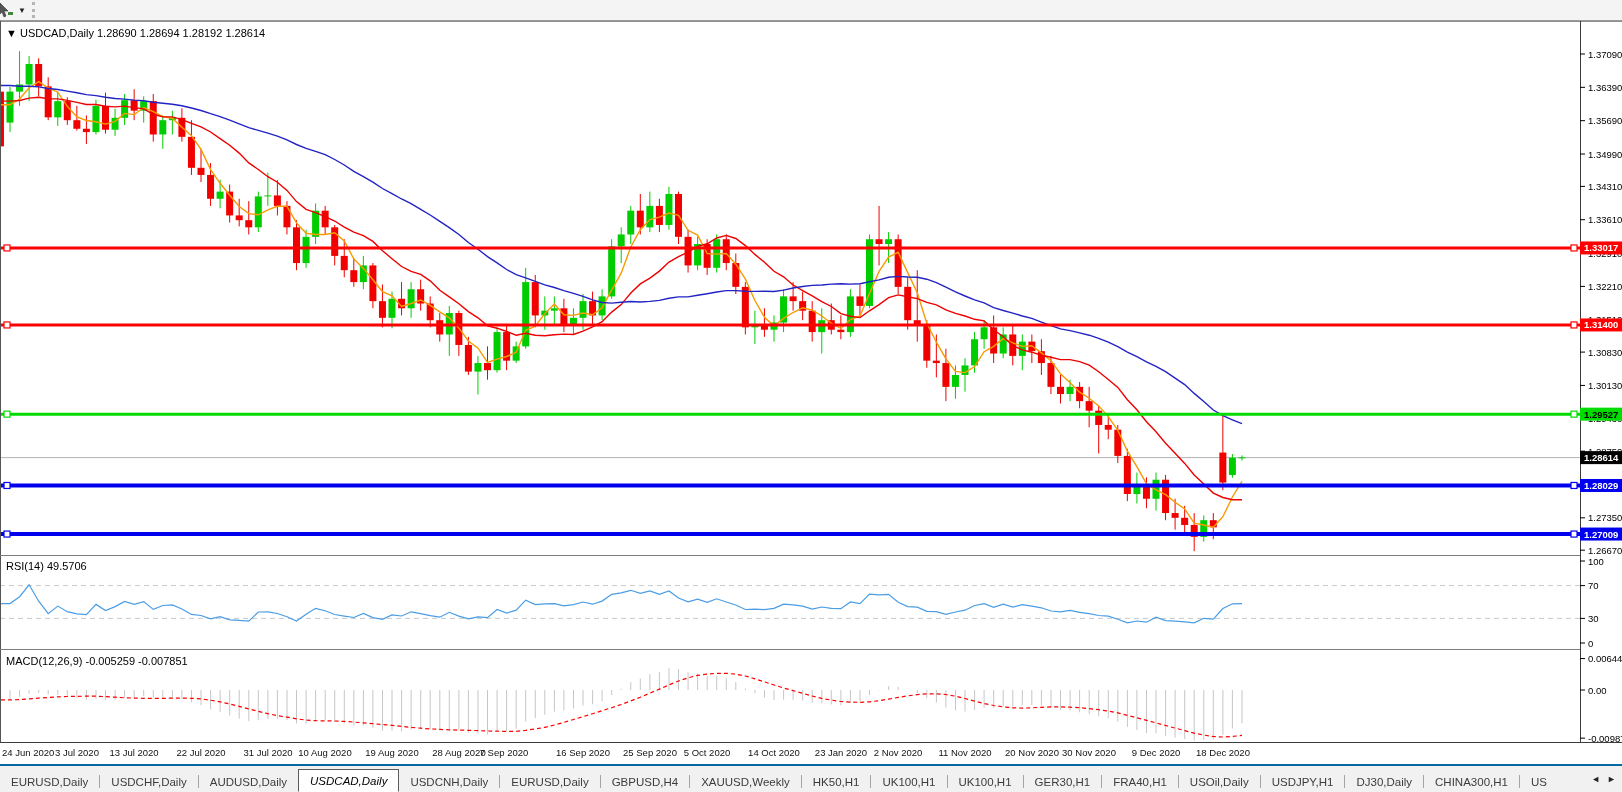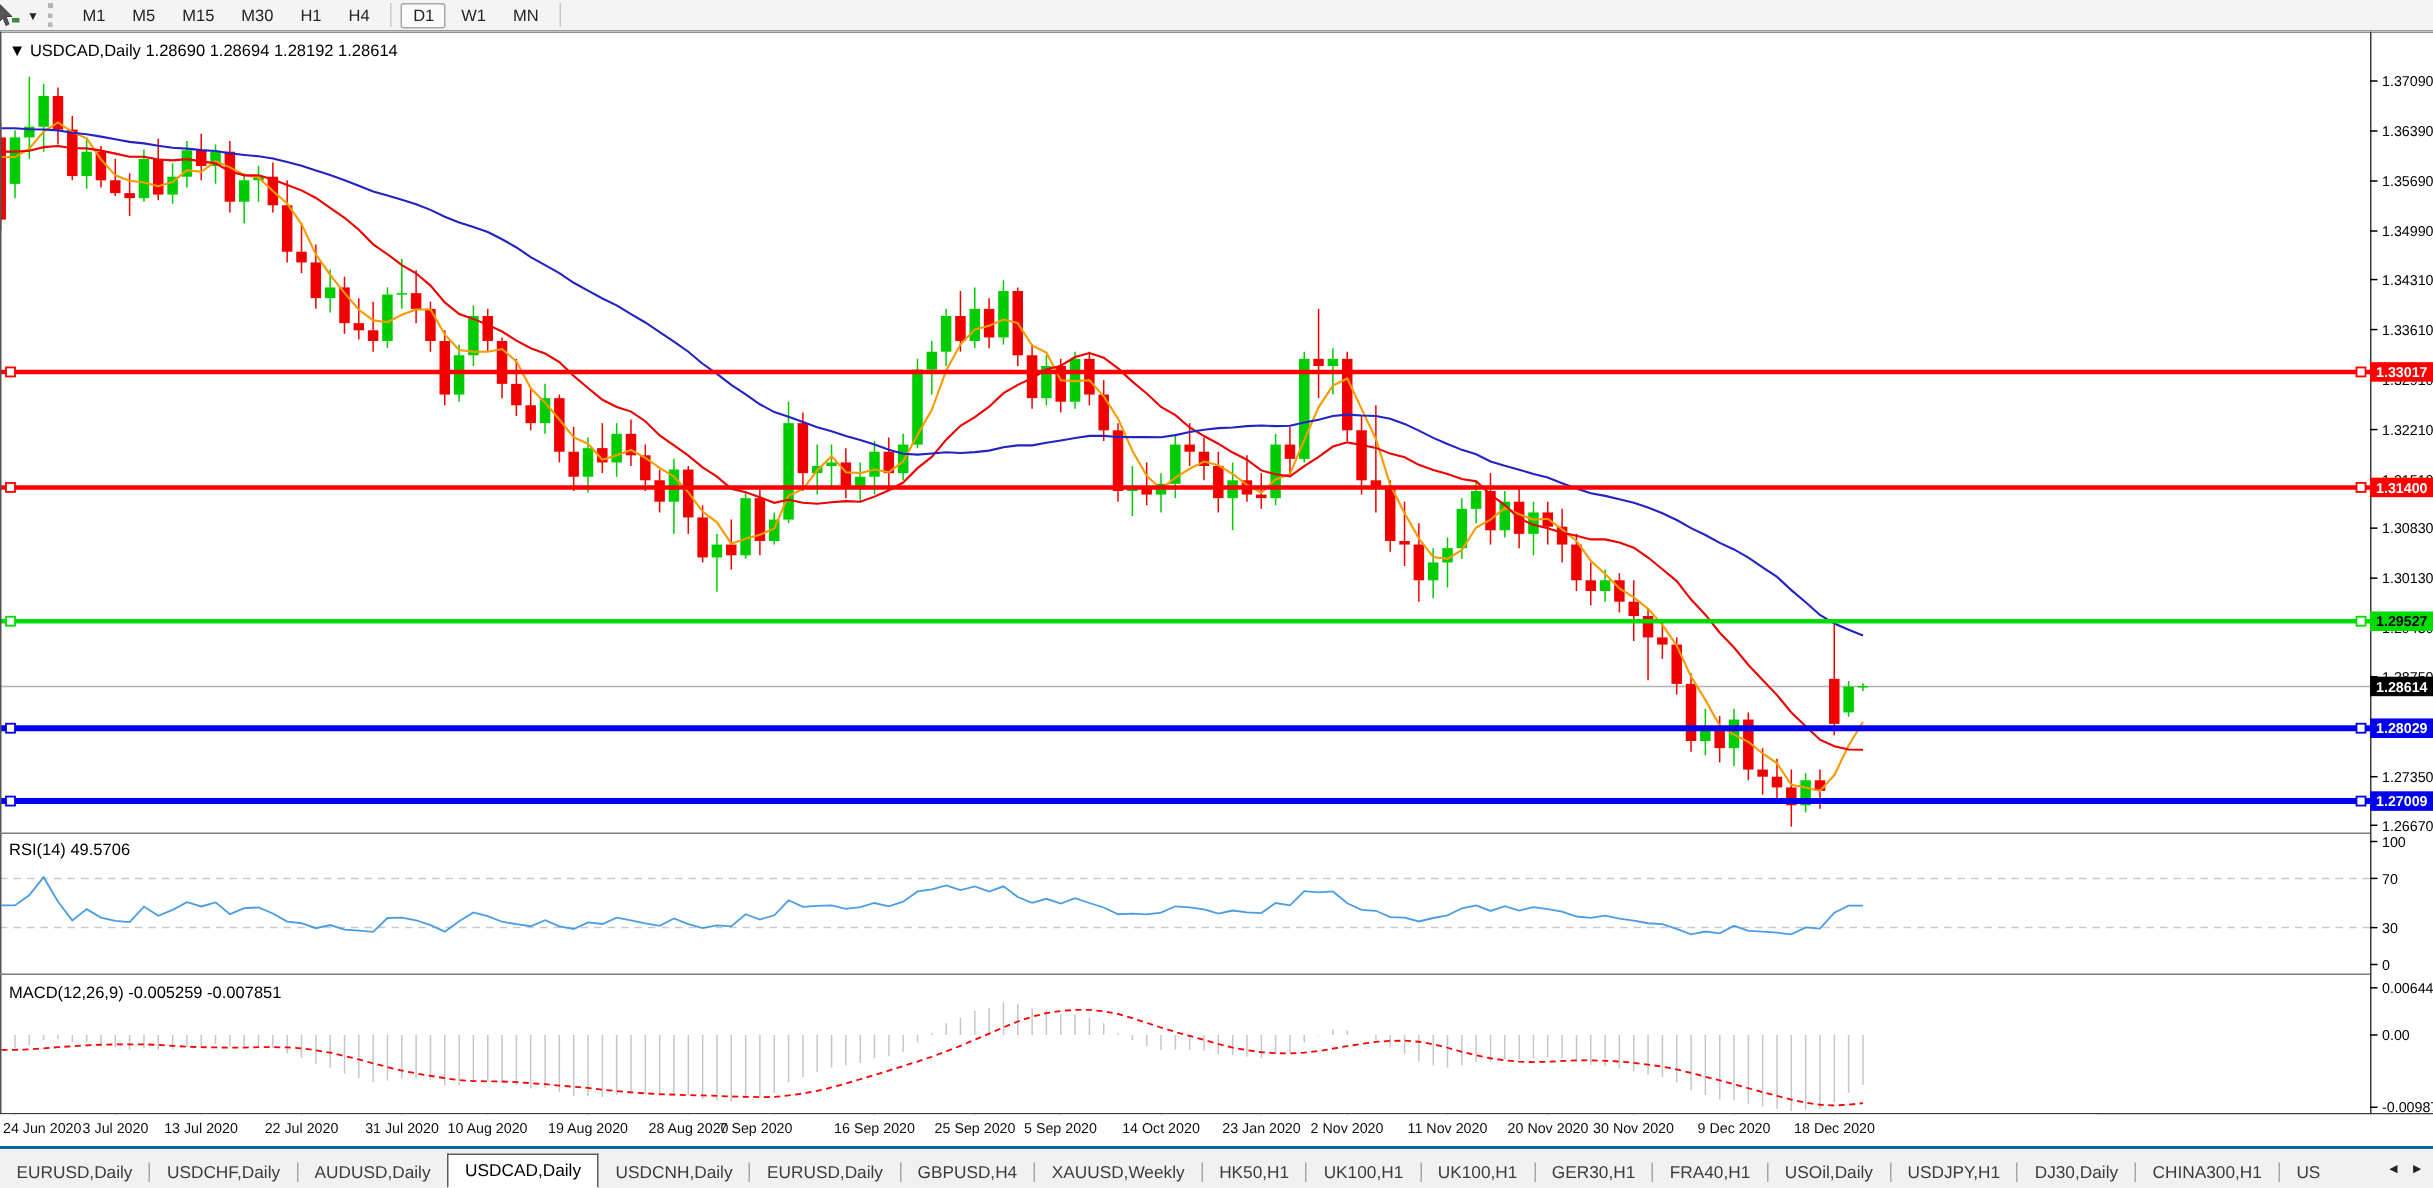--- a/index.html
+++ b/index.html
@@ -21,53 +21,40 @@
   
   #dates{position:absolute;left:0;top:743px;width:1398px;height:21px;background:#fff;}
   .dlab{position:absolute;top:4px;font-size:9.5px;color:#111;white-space:nowrap;transform:translateX(-50%);}
   .dlab.first{transform:none;}
   
   #tabs{position:absolute;left:0;top:764px;width:1622px;height:28px;background:#f1f1f1;
         border-top:2px solid #0369a1;display:flex;align-items:flex-end;box-sizing:border-box;overflow:hidden;}
   .tab{height:20px;line-height:20px;padding:0 11px;font-size:11.5px;color:#3c3c3c;white-space:nowrap;
        cursor:default;}
   .tab.active{background:#fff;border:1px solid #5c5c5c;border-bottom:1px solid #fff;color:#000;
-       height:23px;line-height:22px;margin-bottom:0;box-sizing:border-box;}
+       height:23px;line-height:22px;margin-bottom:0;box-sizing:border-box;font-style:italic;}
   .tabsep{width:1px;height:13px;background:#a5a5a5;margin-bottom:4px;flex:none;}
   .tab.clipped{max-width:20px;overflow:hidden;padding-right:0;}
   .scrolls{margin-left:auto;display:flex;align-items:center;height:100%;padding:0 6px;gap:7px;}
   .scr{font-size:9px;color:#222;cursor:default;}
 </style>
 </head>
 <body>
 
 <div id="app">
 
   <div id="toolbar">
     <span class="tool-cursor">
       <svg width="20" height="16" viewBox="0 0 20 16" xmlns="http://www.w3.org/2000/svg">
         <polygon points="2,1 10,9 6,9 8,14 6,15 4,10 1,13" fill="#555" stroke="#333" stroke-width="0.6"></polygon>
         <rect x="10" y="10" width="5" height="3" fill="#3c8a3c"></rect>
       </svg>
     </span>
     <span class="tool-caret">▼</span>
     <span class="gripper"></span>
-    <span id="tf-buttons" style="display:flex;align-items:center;">
-        <button class="tfbtn">M1</button>
-        <button class="tfbtn">M5</button>
-        <button class="tfbtn">M15</button>
-        <button class="tfbtn">M30</button>
-        <button class="tfbtn">H1</button>
-        <button class="tfbtn">H4</button>
-        <span class="vsep"></span>
-        <button class="tfbtn active">D1</button>
-        <button class="tfbtn">W1</button>
-        <button class="tfbtn">MN</button>
-        <span class="vsep"></span>
-      </span>
   </div>
 
   <svg id="chartsvg" xmlns="http://www.w3.org/2000/svg" width="1622" height="722" viewBox="0 21 1622 722">
       <rect x="0" y="21" width="1622" height="722" fill="#ffffff"></rect>
       <line x1="0" y1="457.61904761904736" x2="1580" y2="457.61904761904736" stroke="#b2b2b2" stroke-width="1"></line>
       <g>
         <line x1="0.4499999999999993" y1="82.09523809523817" x2="0.4499999999999993" y2="153.52380952380912" stroke="#f10000" stroke-width="1"></line>
         <rect x="-3.0500000000000007" y="91.6190476190477" width="7" height="54.76190476190507" fill="#f10000"></rect>
         <line x1="10" y1="86.8571428571424" x2="10" y2="132.09523809523796" stroke="#00cd00" stroke-width="1"></line>
         <rect x="6.5" y="91.6190476190477" width="7" height="30.952380952380707" fill="#00cd00"></rect>
@@ -608,21 +595,21 @@
       <span class="dlab" style="left:77px">3 Jul 2020</span>
       <span class="dlab" style="left:134px">13 Jul 2020</span>
       <span class="dlab" style="left:201px">22 Jul 2020</span>
       <span class="dlab" style="left:268px">31 Jul 2020</span>
       <span class="dlab" style="left:325px">10 Aug 2020</span>
       <span class="dlab" style="left:392px">19 Aug 2020</span>
       <span class="dlab" style="left:459px">28 Aug 2020</span>
       <span class="dlab" style="left:504px">7 Sep 2020</span>
       <span class="dlab" style="left:583px">16 Sep 2020</span>
       <span class="dlab" style="left:650px">25 Sep 2020</span>
-      <span class="dlab" style="left:707px">5 Sep 2020</span>
+      <span class="dlab" style="left:707px">5 Oct 2020</span>
       <span class="dlab" style="left:774px">14 Oct 2020</span>
       <span class="dlab" style="left:841px">23 Jan 2020</span>
       <span class="dlab" style="left:898px">2 Nov 2020</span>
       <span class="dlab" style="left:965px">11 Nov 2020</span>
       <span class="dlab" style="left:1032px">20 Nov 2020</span>
       <span class="dlab" style="left:1089px">30 Nov 2020</span>
       <span class="dlab" style="left:1156px">9 Dec 2020</span>
       <span class="dlab" style="left:1223px">18 Dec 2020</span>
     </div>
 

